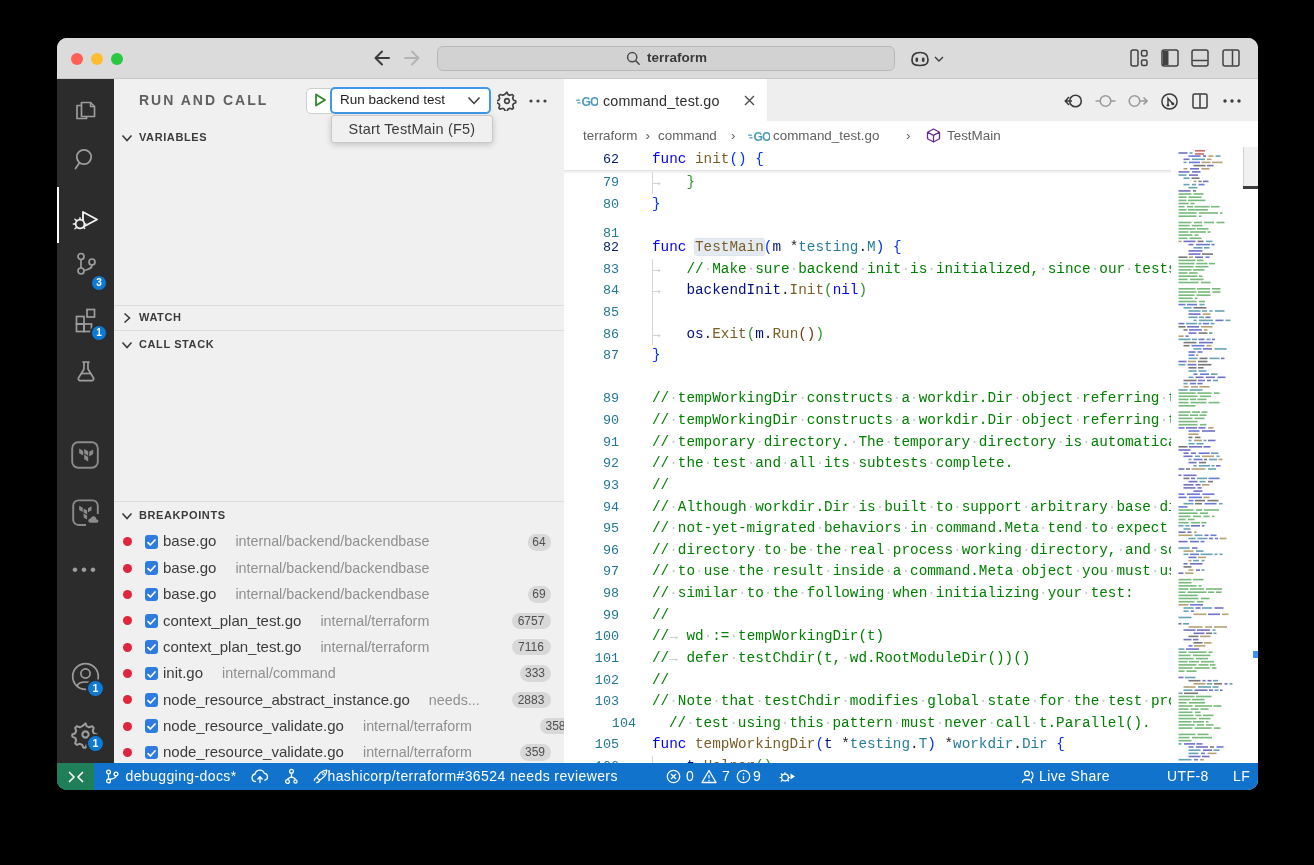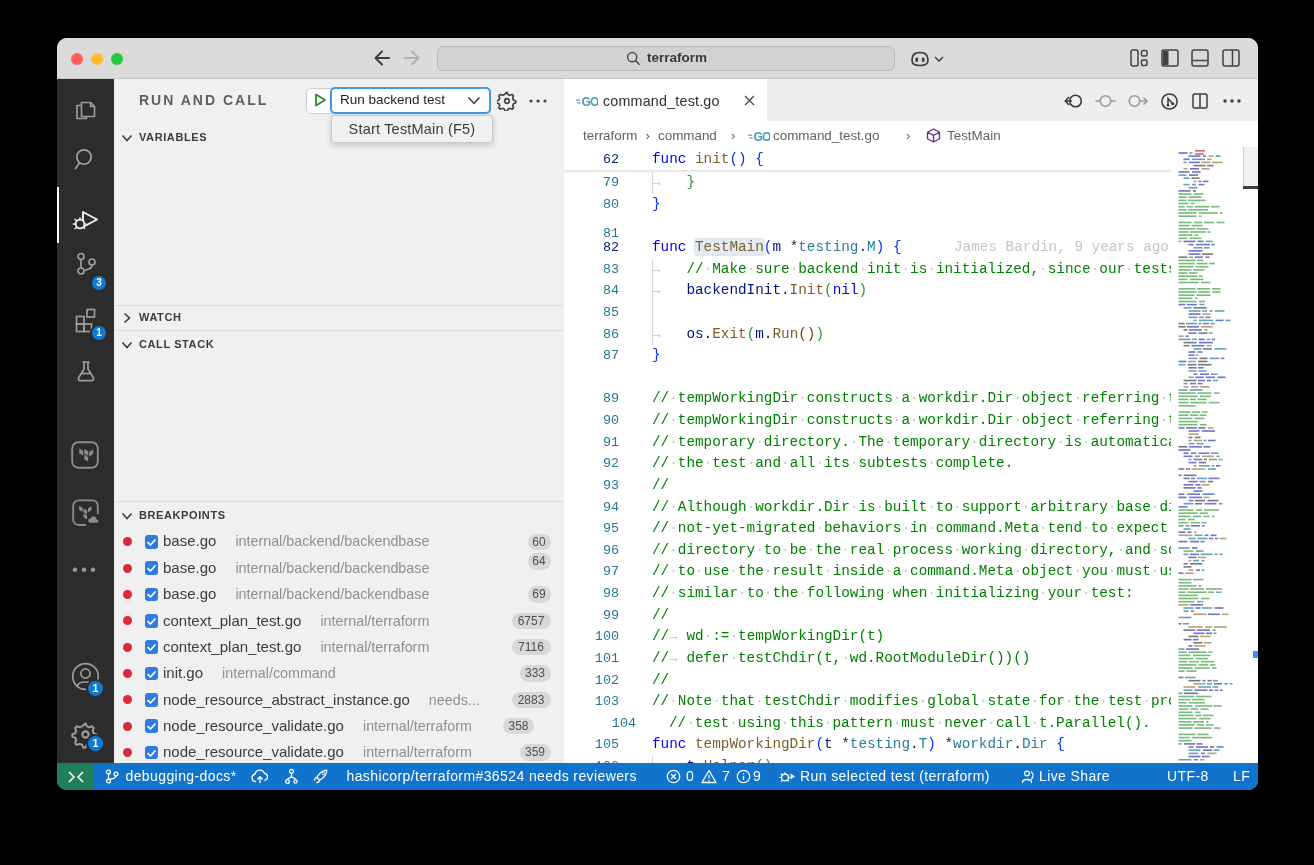--- a/index.html
+++ b/index.html
@@ -175,21 +175,21 @@
         <path d="M2 5.6 L4.4 8 L9 3" stroke="#fff" stroke-width="1.7" fill="none" stroke-linecap="round" stroke-linejoin="round"></path>
       </svg>
       <div class="abs" style="left:49px;top:453.4px;font-size:15px;color:#3c3c3c;white-space:nowrap">base.go<span style="color:#8f8f8f;font-size:14.3px;margin-left:19px">internal/backend/backendbase</span></div>
       <div class="pill" style="left:413.5px;top:454.5px;width:23px">60</div>
       <div class="abs" style="left:8.5px;top:484.6px;width:9px;height:9px;border-radius:50%;background:#e0263c"></div>
       <div class="abs" style="left:30.5px;top:482.4px;width:13.5px;height:13.5px;background:#2f7bdf;border-radius:3px"></div>
       <svg class="abs" style="left:32px;top:484.1px" width="11" height="11" viewBox="0 0 11 11">
         <path d="M2 5.6 L4.4 8 L9 3" stroke="#fff" stroke-width="1.7" fill="none" stroke-linecap="round" stroke-linejoin="round"></path>
       </svg>
       <div class="abs" style="left:49px;top:479.8px;font-size:15px;color:#3c3c3c;white-space:nowrap">base.go<span style="color:#8f8f8f;font-size:14.3px;margin-left:19px">internal/backend/backendbase</span></div>
-      <div class="pill" style="left:413.5px;top:474px;width:23px">64</div>
+      <div class="pill" style="left:413.5px;top:455px;width:23px">64</div>
       <div class="abs" style="left:8.5px;top:510.9px;width:9px;height:9px;border-radius:50%;background:#e0263c"></div>
       <div class="abs" style="left:30.5px;top:508.7px;width:13.5px;height:13.5px;background:#2f7bdf;border-radius:3px"></div>
       <svg class="abs" style="left:32px;top:510.4px" width="11" height="11" viewBox="0 0 11 11">
         <path d="M2 5.6 L4.4 8 L9 3" stroke="#fff" stroke-width="1.7" fill="none" stroke-linecap="round" stroke-linejoin="round"></path>
       </svg>
       <div class="abs" style="left:49px;top:506.1px;font-size:15px;color:#3c3c3c;white-space:nowrap">base.go<span style="color:#8f8f8f;font-size:14.3px;margin-left:19px">internal/backend/backendbase</span></div>
       <div class="pill" style="left:413.5px;top:507.2px;width:23px">69</div>
       <div class="abs" style="left:8.5px;top:537.2px;width:9px;height:9px;border-radius:50%;background:#e0263c"></div>
       <div class="abs" style="left:30.5px;top:535.0px;width:13.5px;height:13.5px;background:#2f7bdf;border-radius:3px"></div>
       <svg class="abs" style="left:32px;top:536.8px" width="11" height="11" viewBox="0 0 11 11">
@@ -217,21 +217,21 @@
         <path d="M2 5.6 L4.4 8 L9 3" stroke="#fff" stroke-width="1.7" fill="none" stroke-linecap="round" stroke-linejoin="round"></path>
       </svg>
       <div class="abs" style="left:49px;top:611.5px;font-size:15px;color:#3c3c3c;white-space:nowrap">node_resource_abstract_instance.go<span style="color:#8f8f8f;font-size:14.3px;margin-left:19px">needs...</span></div>
       <div class="pill" style="left:397.5px;top:612.6px;width:39px">2883</div>
       <div class="abs" style="left:8.5px;top:642.6px;width:9px;height:9px;border-radius:50%;background:#e0263c"></div>
       <div class="abs" style="left:30.5px;top:640.4px;width:13.5px;height:13.5px;background:#2f7bdf;border-radius:3px"></div>
       <svg class="abs" style="left:32px;top:642.1px" width="11" height="11" viewBox="0 0 11 11">
         <path d="M2 5.6 L4.4 8 L9 3" stroke="#fff" stroke-width="1.7" fill="none" stroke-linecap="round" stroke-linejoin="round"></path>
       </svg>
       <div class="abs" style="left:49px;top:637.9px;font-size:15px;color:#3c3c3c;white-space:nowrap">node_resource_validate.go<span style="color:#8f8f8f;font-size:14.3px;margin-left:19px">internal/terraform</span></div>
-      <div class="pill" style="left:389px;top:638.9px;width:31px">358</div>
+      <div class="pill" style="left:426px;top:638.9px;width:31px">358</div>
       <div class="abs" style="left:8.5px;top:669.0px;width:9px;height:9px;border-radius:50%;background:#e0263c"></div>
       <div class="abs" style="left:30.5px;top:666.8px;width:13.5px;height:13.5px;background:#2f7bdf;border-radius:3px"></div>
       <svg class="abs" style="left:32px;top:668.5px" width="11" height="11" viewBox="0 0 11 11">
         <path d="M2 5.6 L4.4 8 L9 3" stroke="#fff" stroke-width="1.7" fill="none" stroke-linecap="round" stroke-linejoin="round"></path>
       </svg>
       <div class="abs" style="left:49px;top:664.2px;font-size:15px;color:#3c3c3c;white-space:nowrap">node_resource_validate.go<span style="color:#8f8f8f;font-size:14.3px;margin-left:19px">internal/terraform</span></div>
       <div class="pill" style="left:405.5px;top:665.3px;width:31px">359</div>
     </div>
     <div class="abs" id="editor">
       <div class="abs" style="left:0;top:0;width:100%;height:41.5px;background:#eeeeee"></div>
@@ -307,21 +307,20 @@
         <div class="num" style="top:0">80&nbsp;</div>
         <div class="cl code" style="top:0"><span class="b1">}</span></div>
       </div>
       <div class="abs" style="left:0;top:67.36px;width:610.5px;height:21.63px;overflow:hidden">
         <div class="num" style="top:8px">81&nbsp;</div>
         <div class="cl code" style="top:0"></div>
       </div>
       <div class="abs" style="left:0;top:88.99px;width:610.5px;height:21.63px;overflow:hidden">
         <div class="num" style="top:0;color:#0b216f">82&nbsp;</div>
         <div class="cl code" style="top:0"><span class="k">func</span><span class="d"> </span><span class="f" style="background:#e4eaf1;box-shadow:0 0 0 1px #dde4ec;border-radius:2px">TestMain</span><span class="b1">(</span><span class="v">m</span><span class="d"> *</span><span class="t">testing</span><span class="d">.</span><span class="t">M</span><span class="b1">)</span><span class="d"> </span><span class="b1">{</span></div>
-        <span class="ghost abs code" style="left:390.5px;top:0;line-height:21.65px">James Bardin, 9 years ago</span>
       </div>
       <div class="abs" style="left:0;top:110.62px;width:610.5px;height:21.63px;overflow:hidden">
         <div class="num" style="top:0">83&nbsp;</div>
         <div class="cl code" style="top:0"><span class="w">→   </span><span class="c">//<i class="w" style="font-style:normal">·</i>Make<i class="w" style="font-style:normal">·</i>sure<i class="w" style="font-style:normal">·</i>backend<i class="w" style="font-style:normal">·</i>init<i class="w" style="font-style:normal">·</i>is<i class="w" style="font-style:normal">·</i>initialized,<i class="w" style="font-style:normal">·</i>since<i class="w" style="font-style:normal">·</i>our<i class="w" style="font-style:normal">·</i>testslean</span></div>
       </div>
       <div class="abs" style="left:0;top:132.25px;width:610.5px;height:21.63px;overflow:hidden">
         <div class="num" style="top:0">84&nbsp;</div>
         <div class="cl code" style="top:0"><span class="w">→   </span><span class="v">backendInit</span><span class="d">.</span><span class="f">Init</span><span class="b2">(</span><span class="k">nil</span><span class="b2">)</span></div>
       </div>
       <div class="abs" style="left:0;top:153.88px;width:610.5px;height:21.63px;overflow:hidden">
@@ -925,42 +924,41 @@
         <circle cx="7.5" cy="3.2" r="1.9" stroke="#fff" stroke-width="1.3" fill="none"></circle>
         <circle cx="3.5" cy="13.5" r="1.9" stroke="#fff" stroke-width="1.3" fill="none"></circle>
         <circle cx="11.5" cy="13.5" r="1.6" stroke="#fff" stroke-width="1.2" fill="none"></circle>
         <path d="M7.5 5.2 v3 M7.5 8.2 c0 2 -4 1.5 -4 3.5 M7.5 8.2 c0 2 4 1.5 4 3.3" stroke="#fff" stroke-width="1.3" fill="none"></path>
       </svg>
       <svg class="abs" style="left:256.5px;top:5px" width="17" height="17" viewBox="0 0 17 17">
         <path d="M13.8 2.2 c-3.4 .3 -6.2 1.8 -8.2 4.6 l-1.8 2.6 2.8 2.8 2.7 -1.9 c2.7 -2 4.2 -4.7 4.5 -8.1 z" stroke="#fff" stroke-width="1.3" fill="none" stroke-linejoin="round"></path>
         <circle cx="10.4" cy="5.6" r="1.2" stroke="#fff" stroke-width="1" fill="none"></circle>
         <path d="M4 9.5 c-1.5 .2 -2.3 1.4 -2.6 3 M6.6 12.1 c-.2 1.5 -1.4 2.3 -3 2.6" stroke="#fff" stroke-width="1.2" fill="none" stroke-linecap="round"></path>
       </svg>
-      <div class="abs sbtxt" style="left:290px;top:0">hashicorp/terraform#36524 needs reviewers</div>
+      <div class="abs sbtxt" style="left:271px;top:0">hashicorp/terraform#36524 needs reviewers</div>
       <svg class="abs" style="left:609.5px;top:6px" width="15" height="15" viewBox="0 0 15 15">
         <circle cx="7.5" cy="7.5" r="6.2" stroke="#fff" stroke-width="1.3" fill="none"></circle>
         <path d="M5 5 L10 10 M10 5 L5 10" stroke="#fff" stroke-width="1.3"></path>
       </svg>
       <div class="abs sbtxt" style="left:629.5px;top:0">0</div>
       <svg class="abs" style="left:644.5px;top:5.5px" width="16" height="15" viewBox="0 0 16 15">
         <path d="M8 1.5 L15 13.5 H1 Z" stroke="#fff" stroke-width="1.3" fill="none" stroke-linejoin="round"></path>
         <path d="M8 6 v3.5 M8 11 v1.4" stroke="#fff" stroke-width="1.2"></path>
       </svg>
       <div class="abs sbtxt" style="left:665.5px;top:0">7</div>
       <svg class="abs" style="left:679.5px;top:6px" width="15" height="15" viewBox="0 0 15 15">
         <circle cx="7.5" cy="7.5" r="6.2" stroke="#fff" stroke-width="1.3" fill="none"></circle>
         <path d="M7.5 7 v4 M7.5 4.2 v1.4" stroke="#fff" stroke-width="1.3"></path>
       </svg>
       <div class="abs sbtxt" style="left:696.5px;top:0">9</div>
       <svg class="abs" style="left:722.5px;top:6px" width="17" height="15" viewBox="0 0 17 15">
         <circle cx="6" cy="8.5" r="3.4" stroke="#fff" stroke-width="1.3" fill="none"></circle>
         <path d="M6 5.1 v-1.6 M2.6 8.5 h-1.8 M9.4 8.5 h1.4 M3.6 6 l-1.5 -1.2 M3.6 11 l-1.5 1.2 M8.4 11 l1.3 1" stroke="#fff" stroke-width="1.1" stroke-linecap="round"></path>
         <path d="M11.5 4.5 L16 7.5 L11.5 10.5 Z" fill="#fff"></path>
       </svg>
-      <div class="abs sbtxt" style="left:743.5px;top:0">Run selected test (terraform)</div>
       <svg class="abs" style="left:962.5px;top:5.5px" width="16" height="16" viewBox="0 0 16 16">
         <circle cx="8" cy="4.5" r="2.4" stroke="#fff" stroke-width="1.3" fill="none"></circle>
         <path d="M3.5 13.5 c0 -4 9 -4 9 0" stroke="#fff" stroke-width="1.3" fill="none" stroke-linecap="round"></path>
         <path d="M12.5 3 a5 5 0 0 1 0 7" stroke="#fff" stroke-width="1.3" fill="none" stroke-linecap="round"></path>
       </svg>
       <div class="abs sbtxt" style="left:982.5px;top:0">Live Share</div>
       <div class="abs sbtxt" style="left:1110.5px;top:0">UTF-8</div>
       <div class="abs sbtxt" style="left:1176.5px;top:0">LF</div>
     </div>
   </div>

